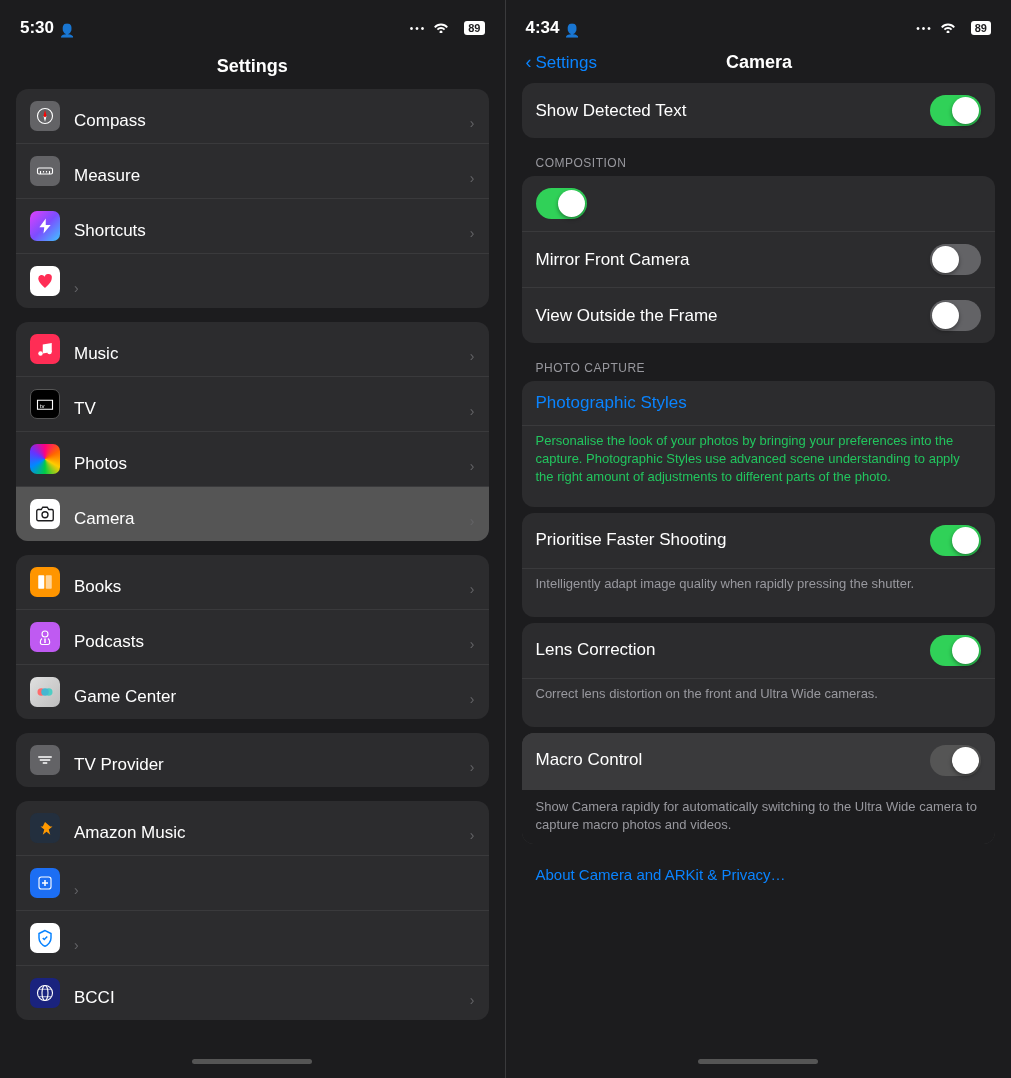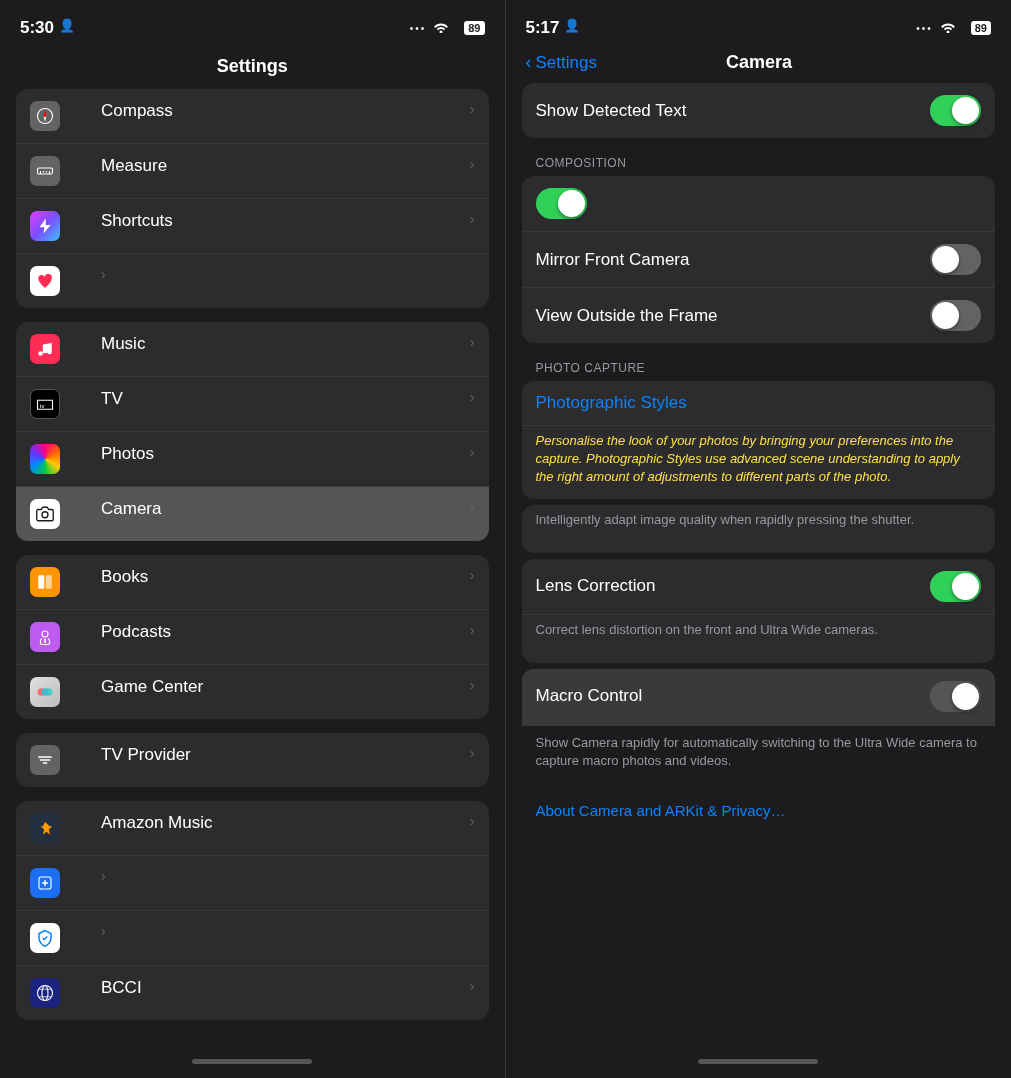--- a/index.html
+++ b/index.html
@@ -27,21 +27,21 @@
       align-items: center;
       justify-content: space-between;
       padding: 14px 20px 6px;
       height: 48px;
     }
     .status-time {
       font-size: 17px;
       font-weight: 600;
       color: #fff;
       display: flex;
-      align-items: flex-start;
+      align-items: flex-end;
       gap: 5px;
     }
     .status-right {
       display: flex;
       align-items: center;
       gap: 7px;
     }
     .dots-icon { font-size: 10px; color: #fff; letter-spacing: 2px; }
     .battery-box {
       background: #fff;
@@ -69,26 +69,25 @@
 
     .settings-group {
       background: #2c2c2e;
       border-radius: 12px;
       margin-bottom: 14px;
       overflow: hidden;
     }
 
     .settings-row {
       display: flex;
-      align-items: flex-start;
+      align-items: flex-end;
       padding: 12px 14px;
       border-bottom: 0.5px solid #3a3a3c;
       cursor: pointer;
       position: relative;
-      gap: 27px;
     }
     .settings-row:last-child { border-bottom: none; }
     .settings-row.active-row {
       background: #555;
     }
 
     .row-icon {
       width: 30px;
       height: 30px;
       border-radius: 7px;
@@ -242,24 +241,23 @@
       padding: 12px 14px;
       border-bottom: 0.5px solid #3a3a3c;
     }
     .photo-styles-link {
       font-size: 17px;
       color: #0a84ff;
       cursor: pointer;
     }
     .photo-styles-desc {
       font-size: 13px;
-      color: #fde047;
+      color: #22c55e;
       line-height: 1.4;
-      padding: 6px 14px 12px;
-      font-style: italic;
+      padding: 6px 14px 20px;
     }
 
     .macro-row {
       background: #3a3a3c;
     }
 
     .about-link {
       font-size: 15px;
       color: #0a84ff;
       padding: 16px 14px 4px;
@@ -481,21 +479,21 @@
     <div class="home-bar"></div>
   </div>
 </div>
 
 <div class="panel-divider"></div>
 
 <div class="right-panel">
 
   <div class="right-status-bar">
     <div class="status-time">
-      <span>5:17</span>
+      <span>4:34</span>
       <span style="font-size:13px;">👤</span>
     </div>
     <div class="status-right">
       <span class="dots-icon">•••</span>
       <span style="color:#fff;font-size:14px;">
         <svg width="16" height="12" viewBox="0 0 16 12" fill="white">
             <path d="M8 9.5a1.5 1.5 0 110 3 1.5 1.5 0 010-3zm0-3.5a5.5 5.5 0 014.243 2L10.9 9.35A3.5 3.5 0 008 8a3.5 3.5 0 00-2.9 1.35L3.757 8A5.5 5.5 0 018 6zm0-3.5a9 9 0 016.93 3.27L13.56 7.1A7 7 0 008 4.5a7 7 0 00-5.56 2.6L1.07 5.77A9 9 0 018 2.5z"></path>
           </svg>
       </span>
       <span class="battery-box">89</span>
@@ -544,20 +542,26 @@
 
     <div class="section-label">PHOTO CAPTURE</div>
     <div class="r-group">
       <div class="photo-styles-row">
         <span class="photo-styles-link">Photographic Styles</span>
       </div>
       <div class="photo-styles-desc">Personalise the look of your photos by bringing your preferences into the capture. Photographic Styles use advanced scene understanding to apply the right amount of adjustments to different parts of the photo.</div>
     </div>
 
     <div class="r-group">
+      <div class="r-row">
+        <span class="r-row-label">Prioritise Faster Shooting</span>
+        <div class="toggle on">
+          <div class="toggle-knob"></div>
+        </div>
+      </div>
       <div class="r-row-sublabel">Intelligently adapt image quality when rapidly pressing the shutter.</div>
     </div>
 
     <div class="r-group">
       <div class="r-row">
         <span class="r-row-label">Lens Correction</span>
         <div class="toggle on">
           <div class="toggle-knob"></div>
         </div>
       </div>

